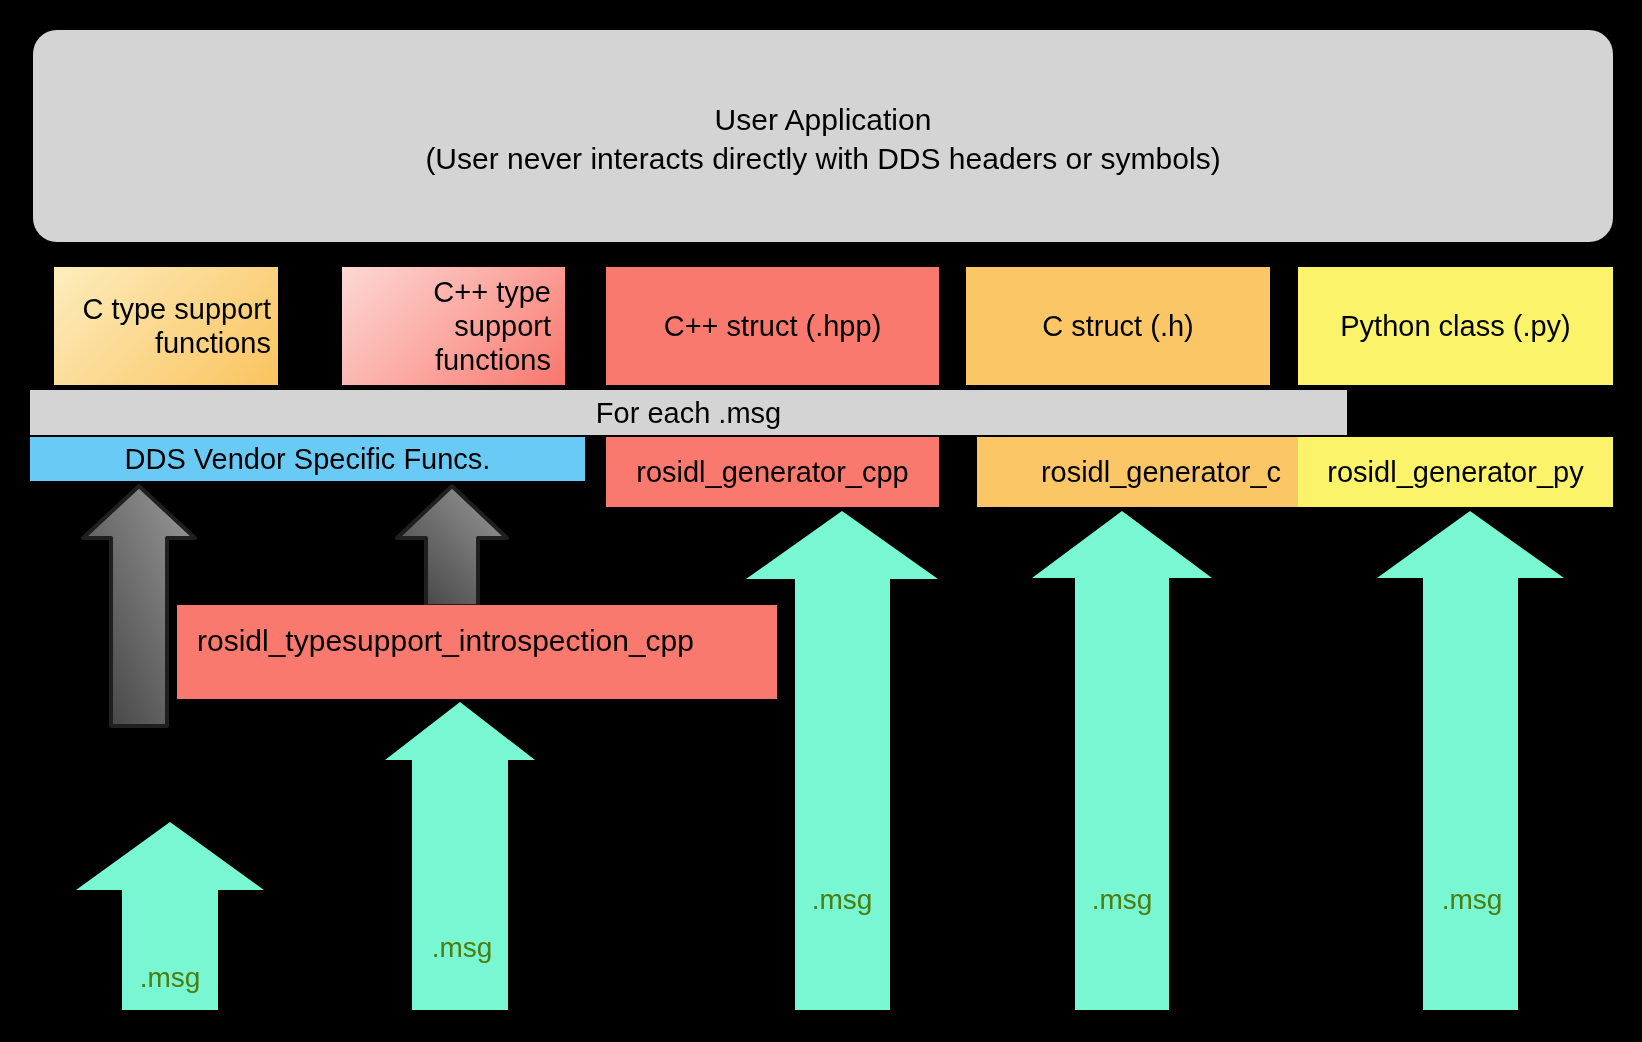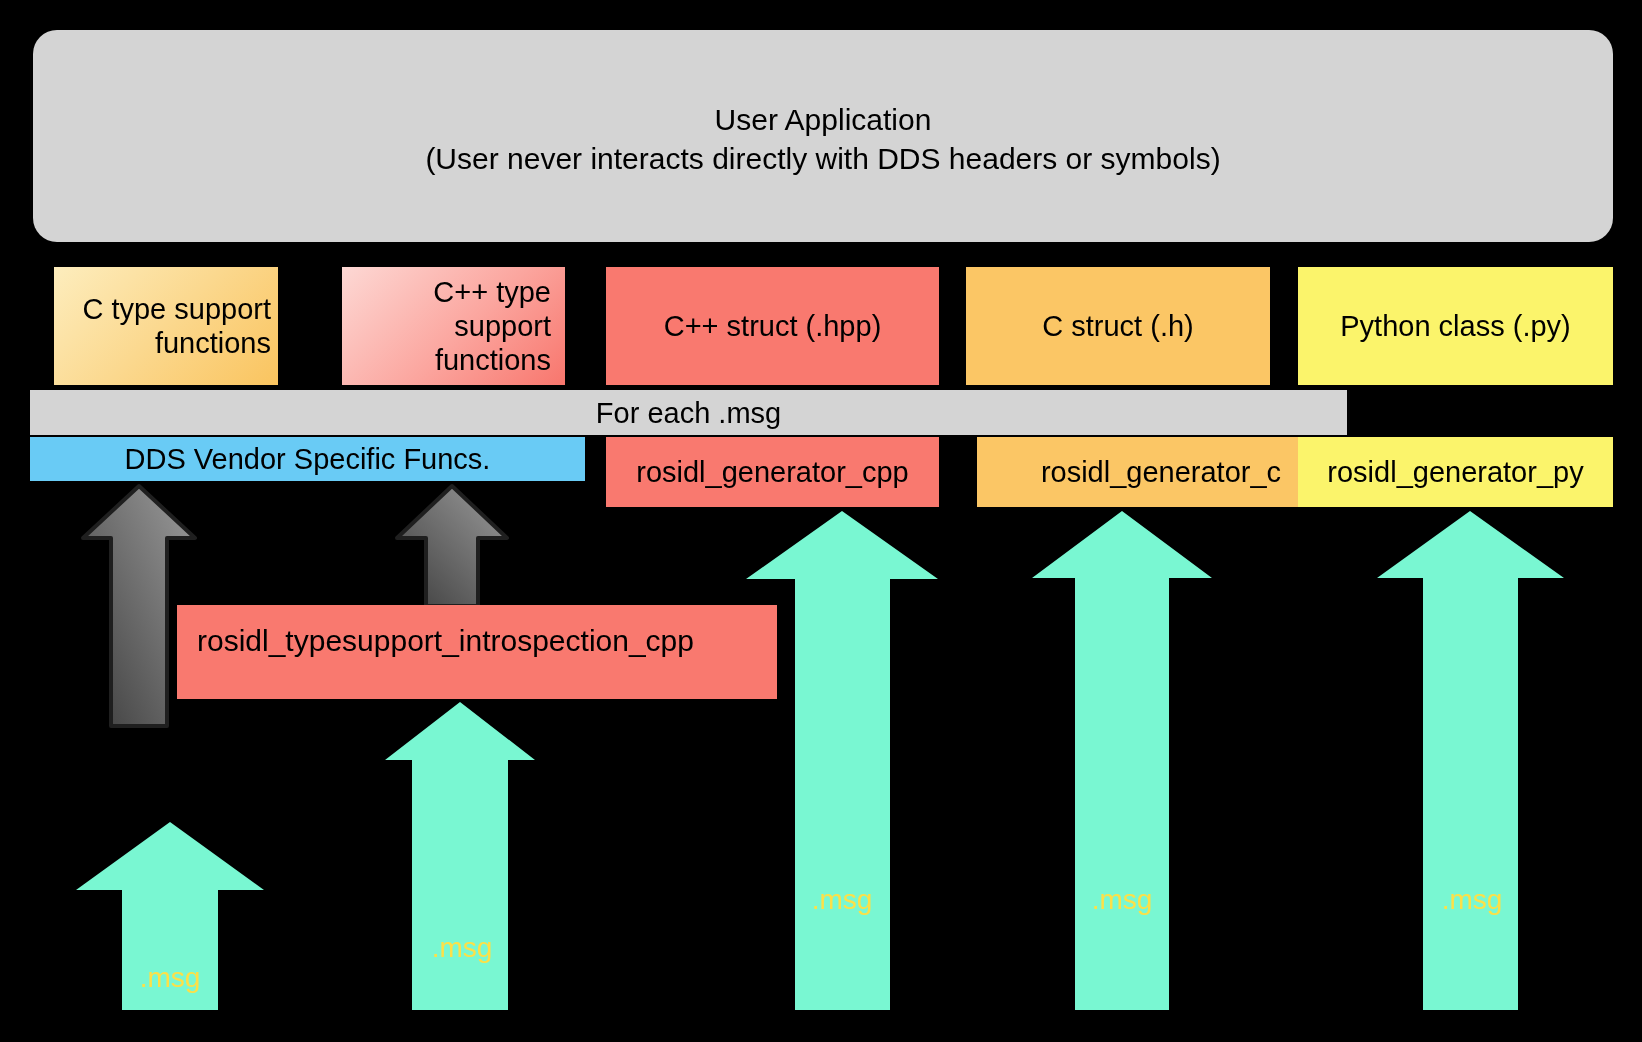--- a/index.html
+++ b/index.html
@@ -25,21 +25,21 @@
   .python-class-box{left:1298px;top:267px;width:315px;height:118px;background:#fbf46b;}
   .band{left:30px;top:390px;width:1317px;height:45px;background:#d4d4d4;}
   .dds-box{left:30px;top:437px;width:555px;height:44px;background:#69cbf5;}
   .gen-cpp-box{left:606px;top:437px;width:333px;height:70px;background:#f9796f;}
   .gen-c-box{left:966px;top:437px;width:368px;height:70px;background:#fbc665;margin-left:11px;}
   .gen-py-box{left:1298px;top:437px;width:315px;height:70px;background:#fbf46b;text-align:right;}
   .intro-cpp-box{left:177px;top:605px;width:600px;height:94px;background:#f9796f;
     justify-content:flex-start;align-items:flex-start;padding:18px 0 0 20px;box-sizing:border-box;font-size:30px;}
   .intro-c-box{left:32px;top:726px;width:555px;height:84px;background:#fbc665;
     justify-content:flex-start;padding-left:16px;box-sizing:border-box;font-size:30px;}
-  .msg-label{position:absolute;z-index:3;font-size:28px;color:#fde047;transform:translate(-50%,-50%);}
+  .msg-label{position:absolute;z-index:3;font-size:28px;color:#4d7c0f;transform:translate(-50%,-50%);}
   .msg-1{left:170px;top:978px;}
   .msg-2{left:462px;top:948px;}
   .msg-3{left:842px;top:900px;}
   .msg-4{left:1122px;top:900px;}
   .msg-5{left:1472px;top:900px;}
 </style>
 </head>
 <body>
 
 <div class="canvas">

